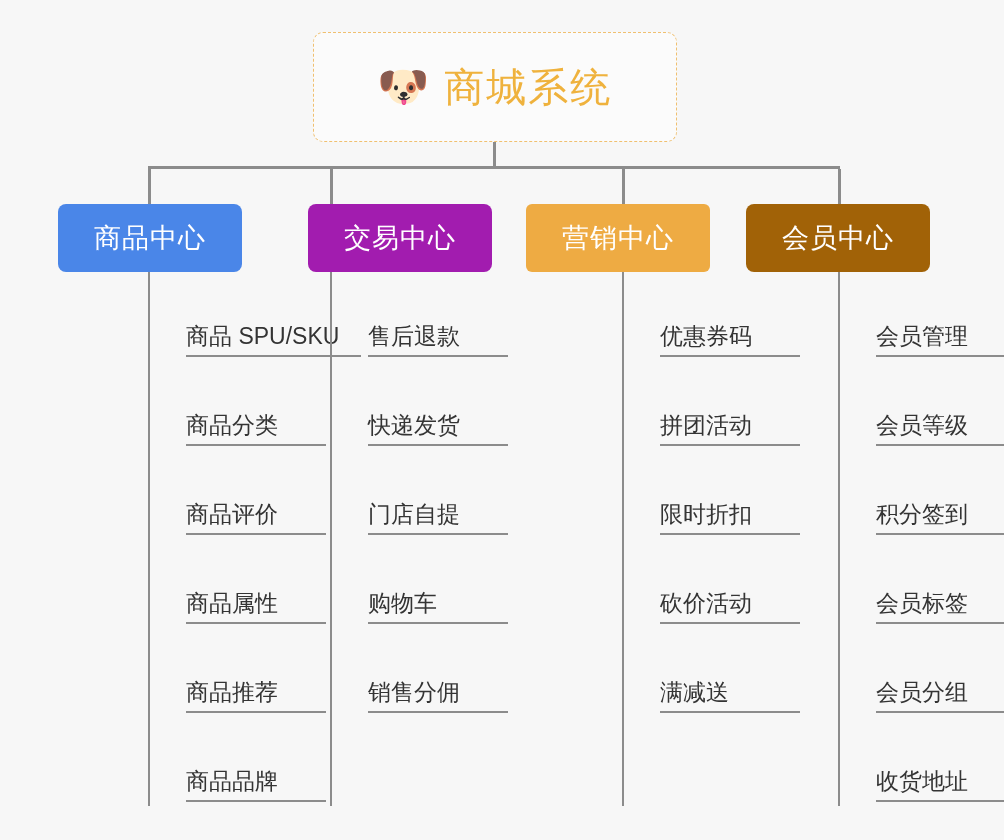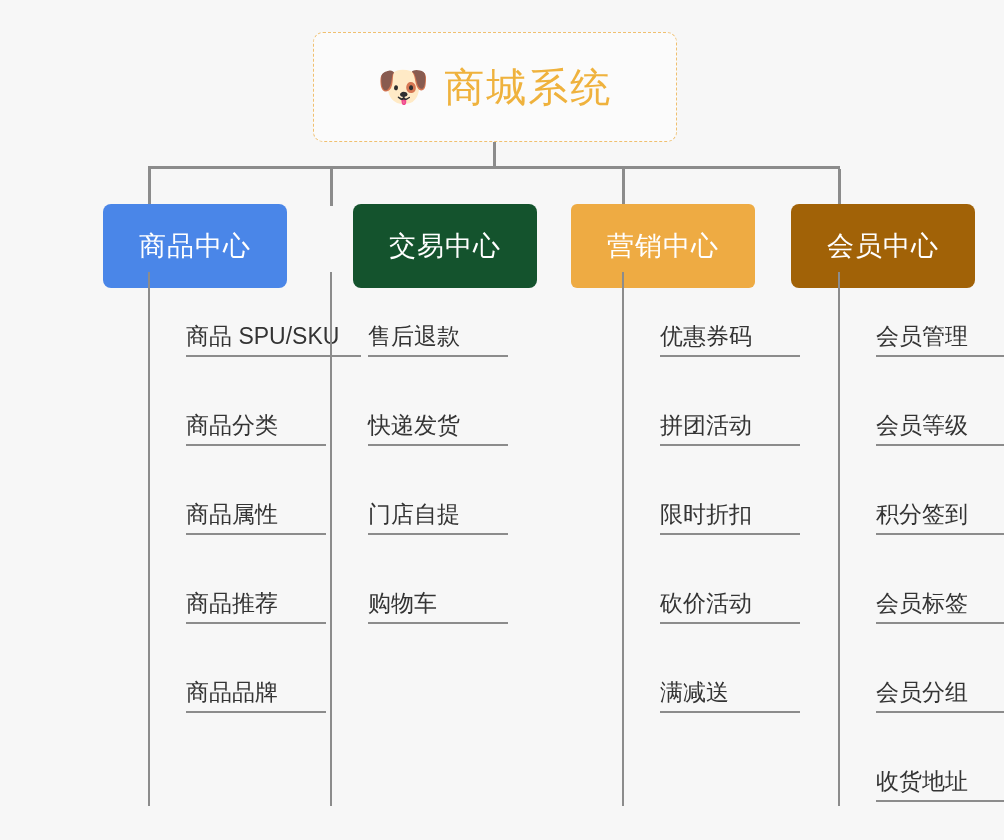--- a/index.html
+++ b/index.html
@@ -65,31 +65,30 @@
   }
   .bus {
     left: 148px;
     top: 166px;
     width: 692px;
   }
 
   .cat-box {
     position: absolute;
     top: 204px;
-    height: 84px;
+    height: 68px;
     box-sizing: border-box;
     border-radius: 8px;
     display: flex;
     align-items: center;
     justify-content: center;
     color: #ffffff;
     font-size: 27px;
     letter-spacing: 1px;
     white-space: nowrap;
-    margin-left: 45px;
   }
 
   
   .leaf-group {
     position: absolute;
     top: 272px;
   }
   .spine {
     position: absolute;
     left: 0;
@@ -138,46 +137,52 @@
       </div>
       <div class="leaf-group" style="left: 148px;">
         <div class="spine" style="height: 534px;"></div>
         <div class="leaf">
           <span class="leaf-label">商品 SPU/SKU</span>
         </div>
         <div class="leaf">
           <span class="leaf-label">商品分类</span>
         </div>
         <div class="leaf">
+          <span class="leaf-label">商品评价</span>
+        </div>
+        <div class="leaf">
           <span class="leaf-label">商品属性</span>
         </div>
         <div class="leaf">
           <span class="leaf-label">商品推荐</span>
         </div>
         <div class="leaf">
           <span class="leaf-label">商品品牌</span>
         </div>
       </div>
       <div class="line v-line" style="left: 330px; top: 169px; height: 37px;"></div>
-      <div class="cat-box" style="left: 308px; width: 184px; background: #14532d;">
+      <div class="cat-box" style="left: 308px; width: 184px; background: #a21caf;">
         <span>交易中心</span>
       </div>
       <div class="leaf-group" style="left: 330px;">
         <div class="spine" style="height: 534px;"></div>
         <div class="leaf">
           <span class="leaf-label">售后退款</span>
         </div>
         <div class="leaf">
           <span class="leaf-label">快递发货</span>
         </div>
         <div class="leaf">
           <span class="leaf-label">门店自提</span>
         </div>
         <div class="leaf">
           <span class="leaf-label">购物车</span>
+        </div>
+        <div class="leaf">
+          <span class="leaf-label">销售分佣</span>
         </div>
       </div>
       <div class="line v-line" style="left: 622px; top: 169px; height: 37px;"></div>
       <div class="cat-box" style="left: 526px; width: 184px; background: rgb(238, 171, 67); border-radius: 6px;">
         <span>营销中心</span>
       </div>
       <div class="leaf-group" style="left: 622px;">
         <div class="spine" style="height: 534px;"></div>
         <div class="leaf">
           <span class="leaf-label">优惠券码</span>

